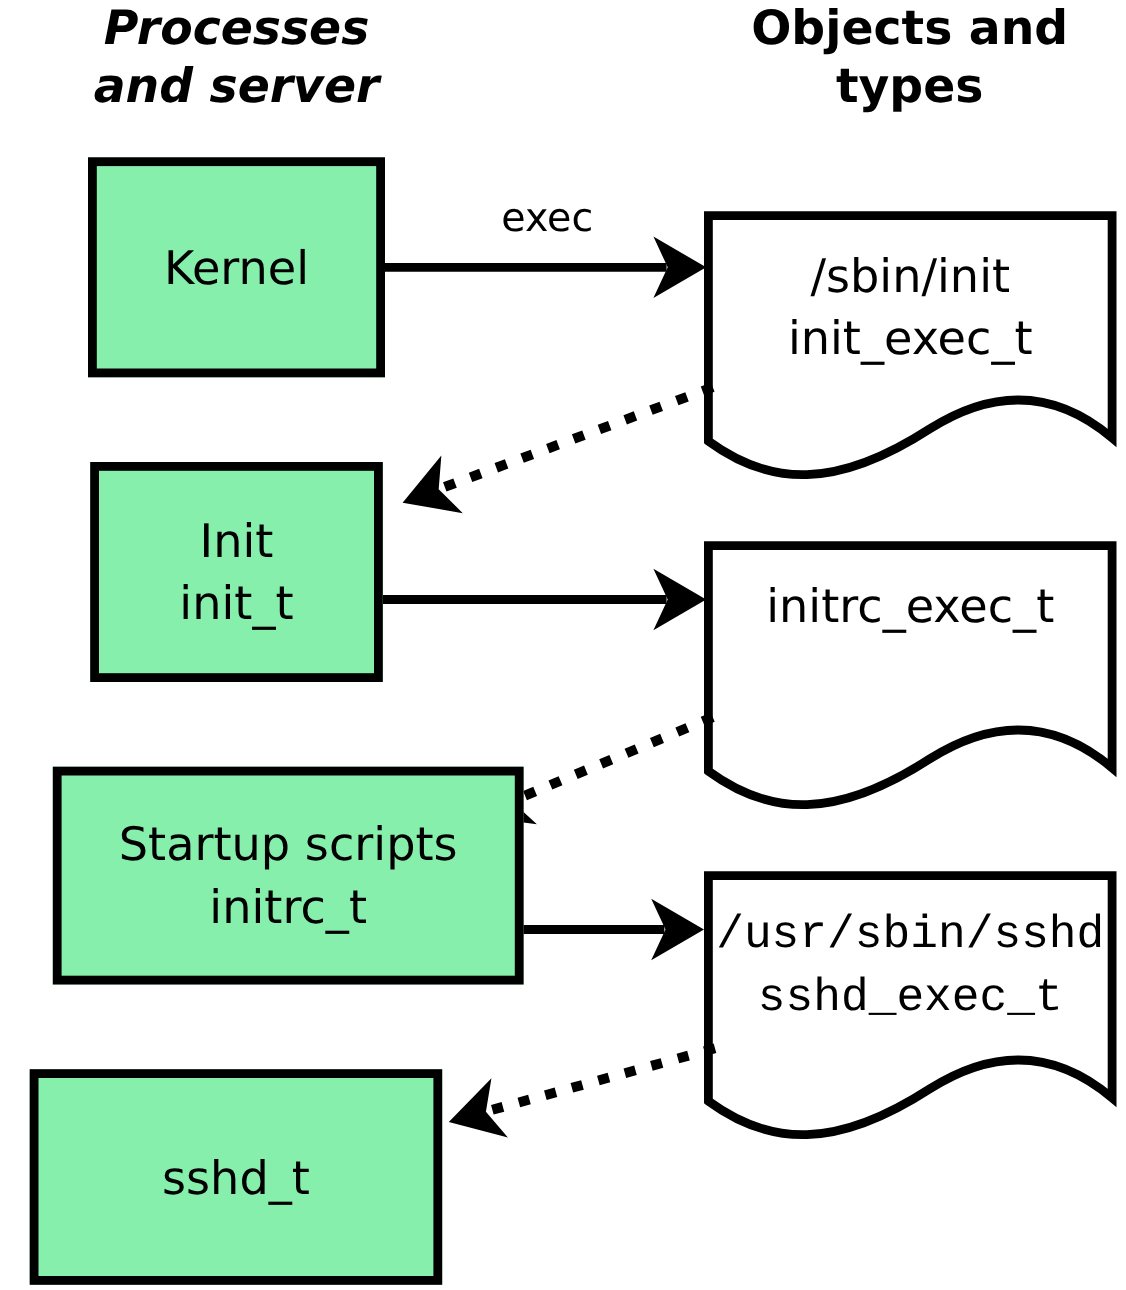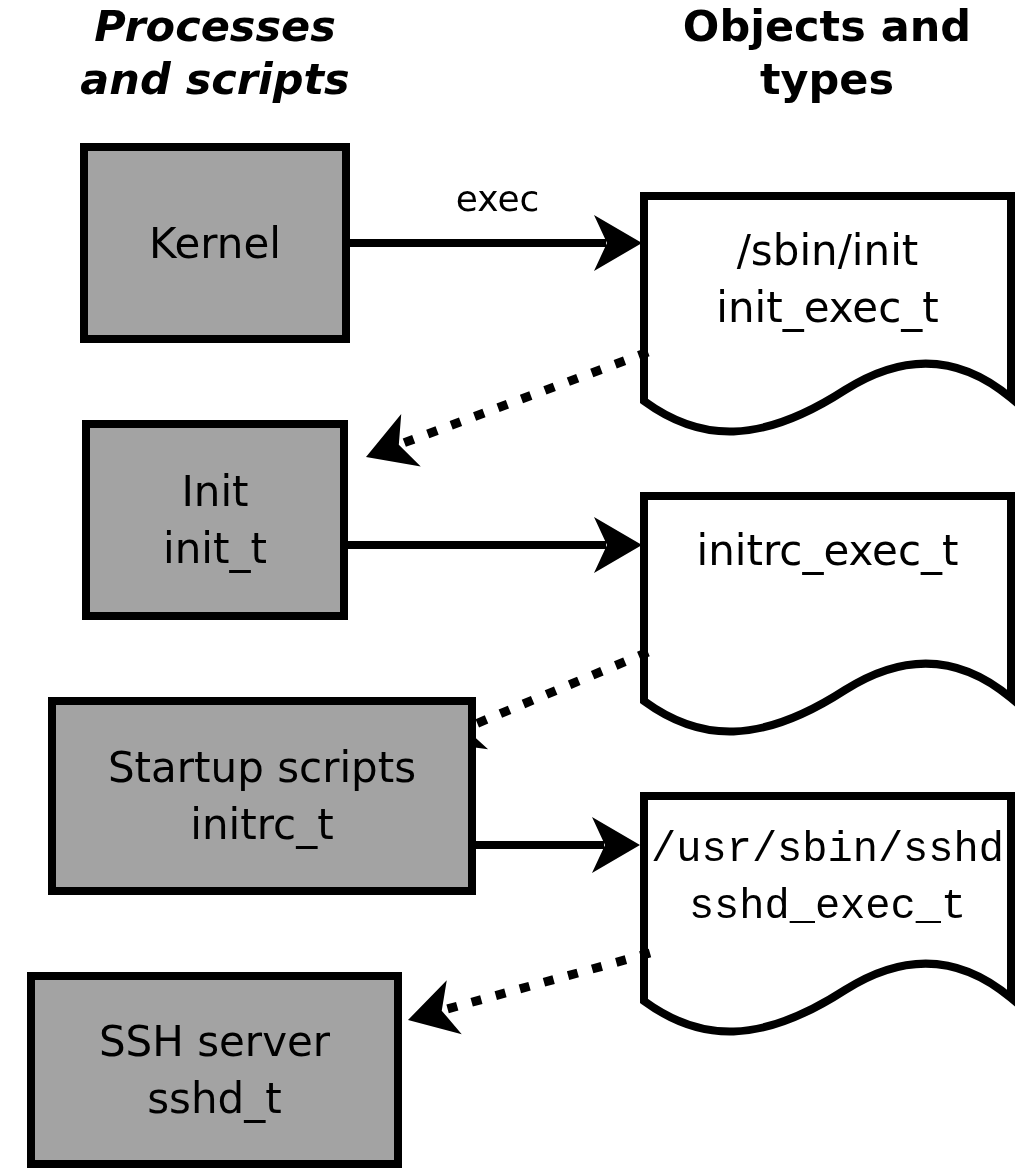--- a/index.html
+++ b/index.html
@@ -17,21 +17,21 @@
     position: absolute;
     font-weight: bold;
     font-size: 43px;
     line-height: 53px;
     text-align: center;
     white-space: nowrap;
   }
   .pbox {
     position: absolute;
     border: 8px solid #000000;
-    background: #a3a3a3;
+    background: #86efac;
     display: flex;
     flex-direction: column;
     justify-content: center;
     align-items: center;
     font-size: 42px;
     line-height: 57px;
     text-align: center;
   }
   .doc-text {
     position: absolute;
@@ -85,40 +85,39 @@
       <polygon points="0,0 -48,-28 -35,0 -48,28" transform="translate(433,742) rotate(157.3)" fill="#000000"></polygon>
     </g>
     <g>
       <line x1="650" y1="953" x2="440" y2="1011" stroke="#000000" stroke-width="9" stroke-dasharray="10 15"></line>
       <polygon points="0,0 -48,-28 -35,0 -48,28" transform="translate(408,1020) rotate(164.5)" fill="#000000"></polygon>
     </g>
   </svg>
 
   <div class="heading" style="left:0; top:4; width:430px;font-style:italic;">
     <div>Processes</div>
-    <div>and scripts</div>
+    <div>and server</div>
   </div>
   <div class="heading" style="left:627px; top:4; width:400px;">
     <div>Objects and</div>
     <div>types</div>
   </div>
 
   <div class="pbox" style="left:80px; top:143px; width:254px; height:184px;">
     <div>Kernel</div>
   </div>
   <div class="pbox" style="left:82px; top:420px; width:250px; height:184px;">
     <div>Init</div>
     <div>init_t</div>
   </div>
   <div class="pbox" style="left:0px; top:697px; width:412px; height:182px;margin-left:48px;">
     <div>Startup scripts</div>
     <div>initrc_t</div>
   </div>
   <div class="pbox" style="left:27px; top:972px; width:359px; height:180px;">
-    <div>SSH server</div>
     <div>sshd_t</div>
   </div>
 
   <div class="doc-text" style="left:644px; top:222px; width:367px;">
     <div>/sbin/init</div>
     <div>init_exec_t</div>
   </div>
   <div class="doc-text" style="left:644px; top:522px; width:367px;">
     <div>initrc_exec_t</div>
   </div>

